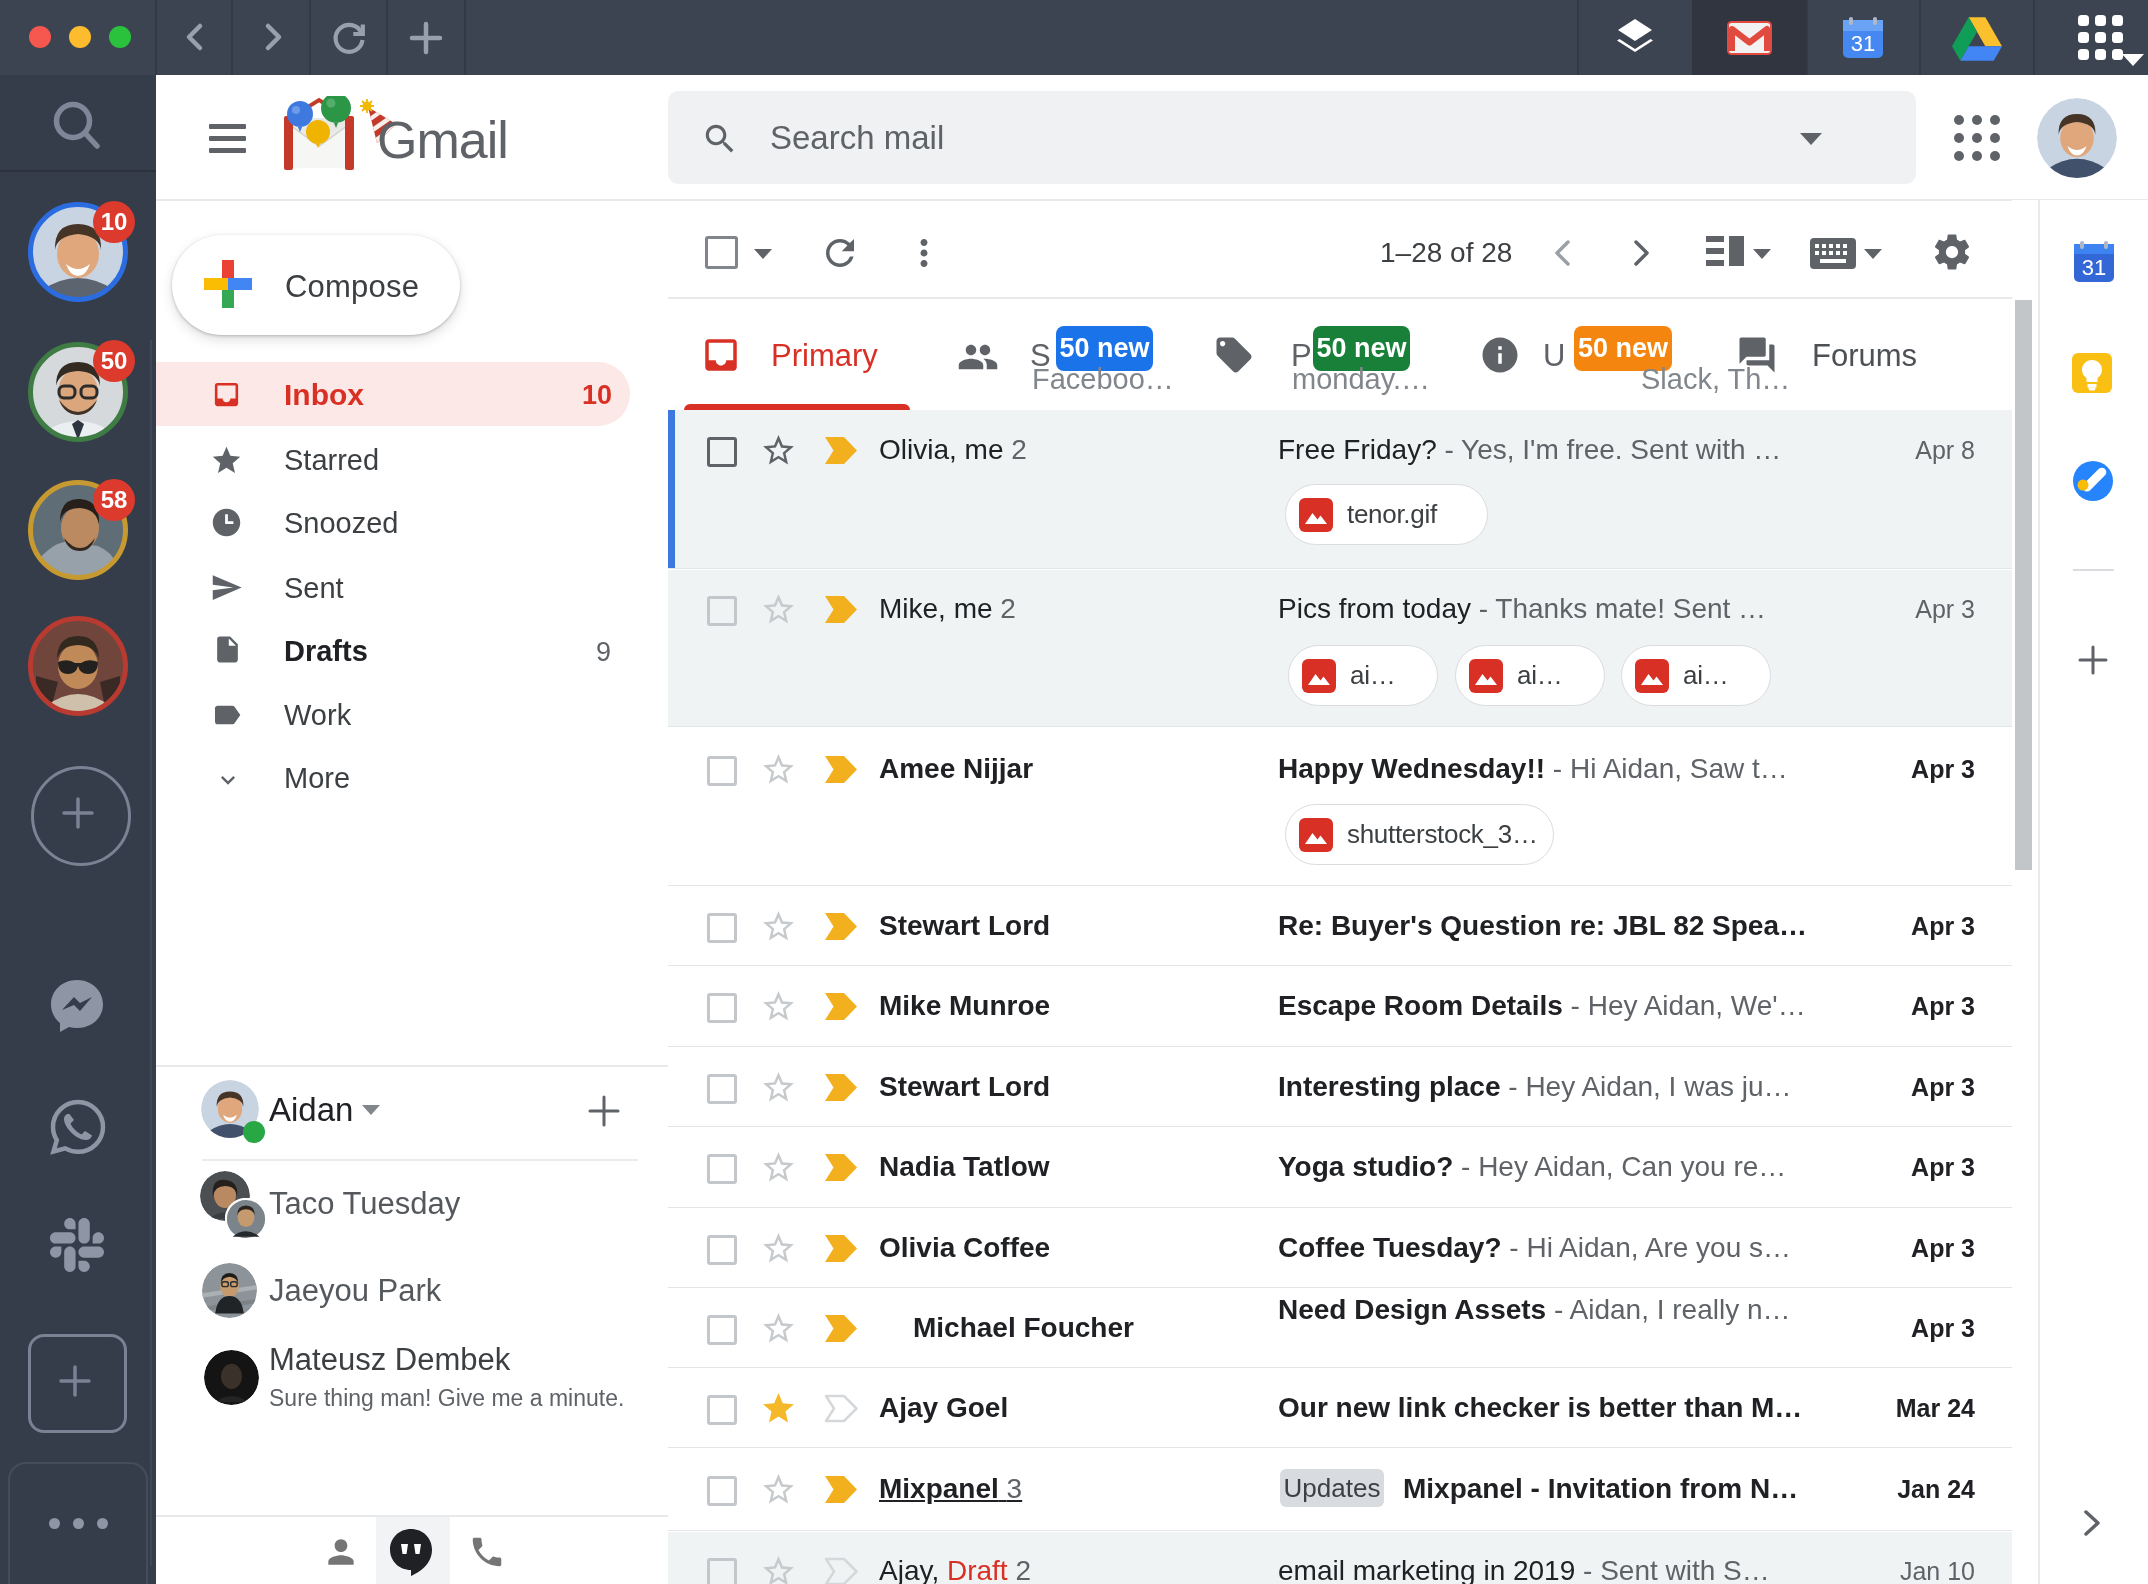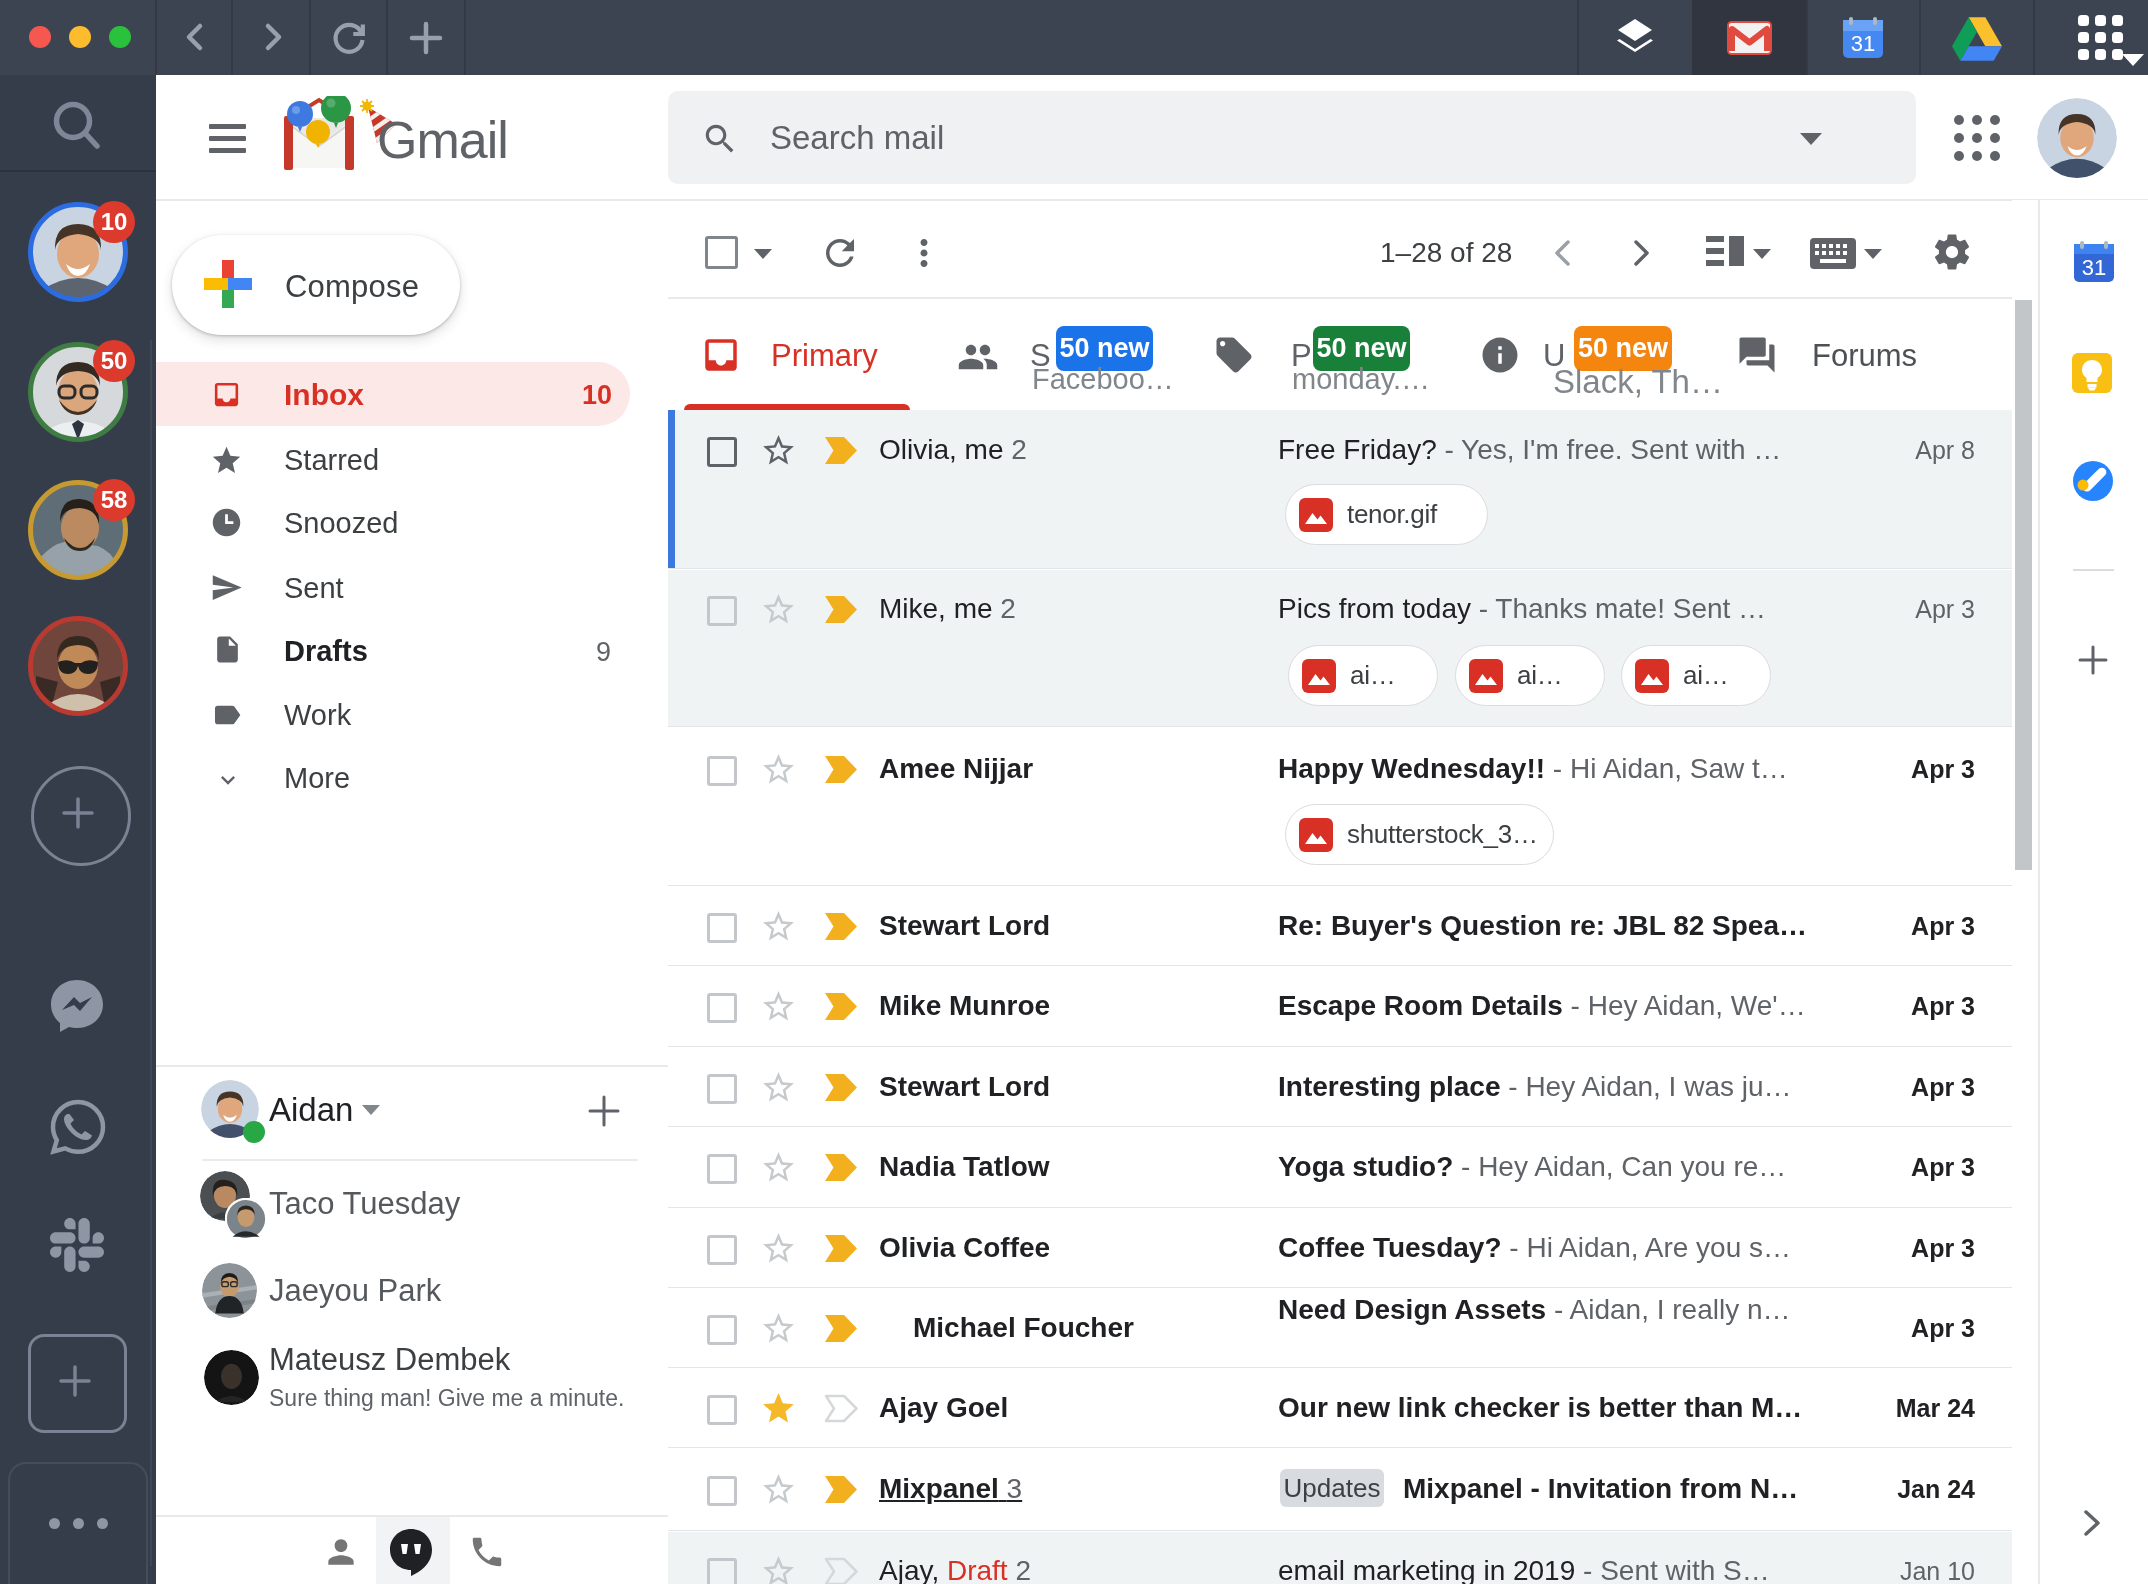--- a/index.html
+++ b/index.html
@@ -452,21 +452,21 @@
   </svg>
 <div class="abs" style="left:1291px;top:338px;width:20px;overflow:hidden;font-size:31px;color:#5f6368;font-weight:500;">P</div>
 <div class="abs" style="left:1313px;top:326px;width:97px;height:45px;background:#188038;border-radius:8px;color:#fff;font-size:27px;font-weight:bold;display:flex;align-items:center;justify-content:center;">50 new</div>
 <div class="abs" style="left:1292px;top:363px;font-size:29px;color:#80868b;">monday.…</div>
 
 <svg class="abs" style="left:1479px;top:334px" width="42" height="42" viewBox="0 0 24 24">
     <path fill="#5f6368" d="M12 2C6.48 2 2 6.48 2 12s4.48 10 10 10 10-4.48 10-10S17.52 2 12 2zm1 15h-2v-6h2v6zm0-8h-2V7h2v2z"></path>
   </svg>
 <div class="abs" style="left:1543px;top:338px;width:22px;overflow:hidden;font-size:31px;color:#5f6368;font-weight:500;">U</div>
 <div class="abs" style="left:1574px;top:326px;width:98px;height:45px;background:#f4860f;border-radius:8px;color:#fff;font-size:27px;font-weight:bold;display:flex;align-items:center;justify-content:center;">50 new</div>
-<div class="abs" style="left:1553px;top:363px;font-size:33px;color:#80868b;">Slack, Th…</div>
+<div class="abs" style="left:1641px;top:363px;font-size:29px;color:#80868b;">Slack, Th…</div>
 
 <svg class="abs" style="left:1736px;top:334px" width="42" height="42" viewBox="0 0 24 24">
     <path fill="#5f6368" d="M21 6h-2v9H6v2c0 .55.45 1 1 1h11l4 4V7c0-.55-.45-1-1-1zm-4 6V3c0-.55-.45-1-1-1H3c-.55 0-1 .45-1 1v14l4-4h10c.55 0 1-.45 1-1z"></path>
   </svg>
 <div class="abs" style="left:1812px;top:338px;font-size:31px;color:#4d5156;font-weight:500;">Forums</div>
 
 <div class="mailrow read" style="top:410px;height:158px;">
 <div class="chk" style="top:27px;border-color:#5f6368;"></div>
 <svg style="position:absolute;left:92px;top:22px" width="37" height="37" viewBox="0 0 24 24">
       <path fill="#5f6368" d="M22 9.24l-7.19-.62L12 2 9.19 8.63 2 9.24l5.46 4.73L5.82 21 12 17.27 18.18 21l-1.63-7.03L22 9.24zM12 15.4l-3.76 2.27 1-4.28-3.32-2.88 4.38-.38L12 6.1l1.71 4.04 4.38.38-3.32 2.88 1 4.28L12 15.4z"></path>

